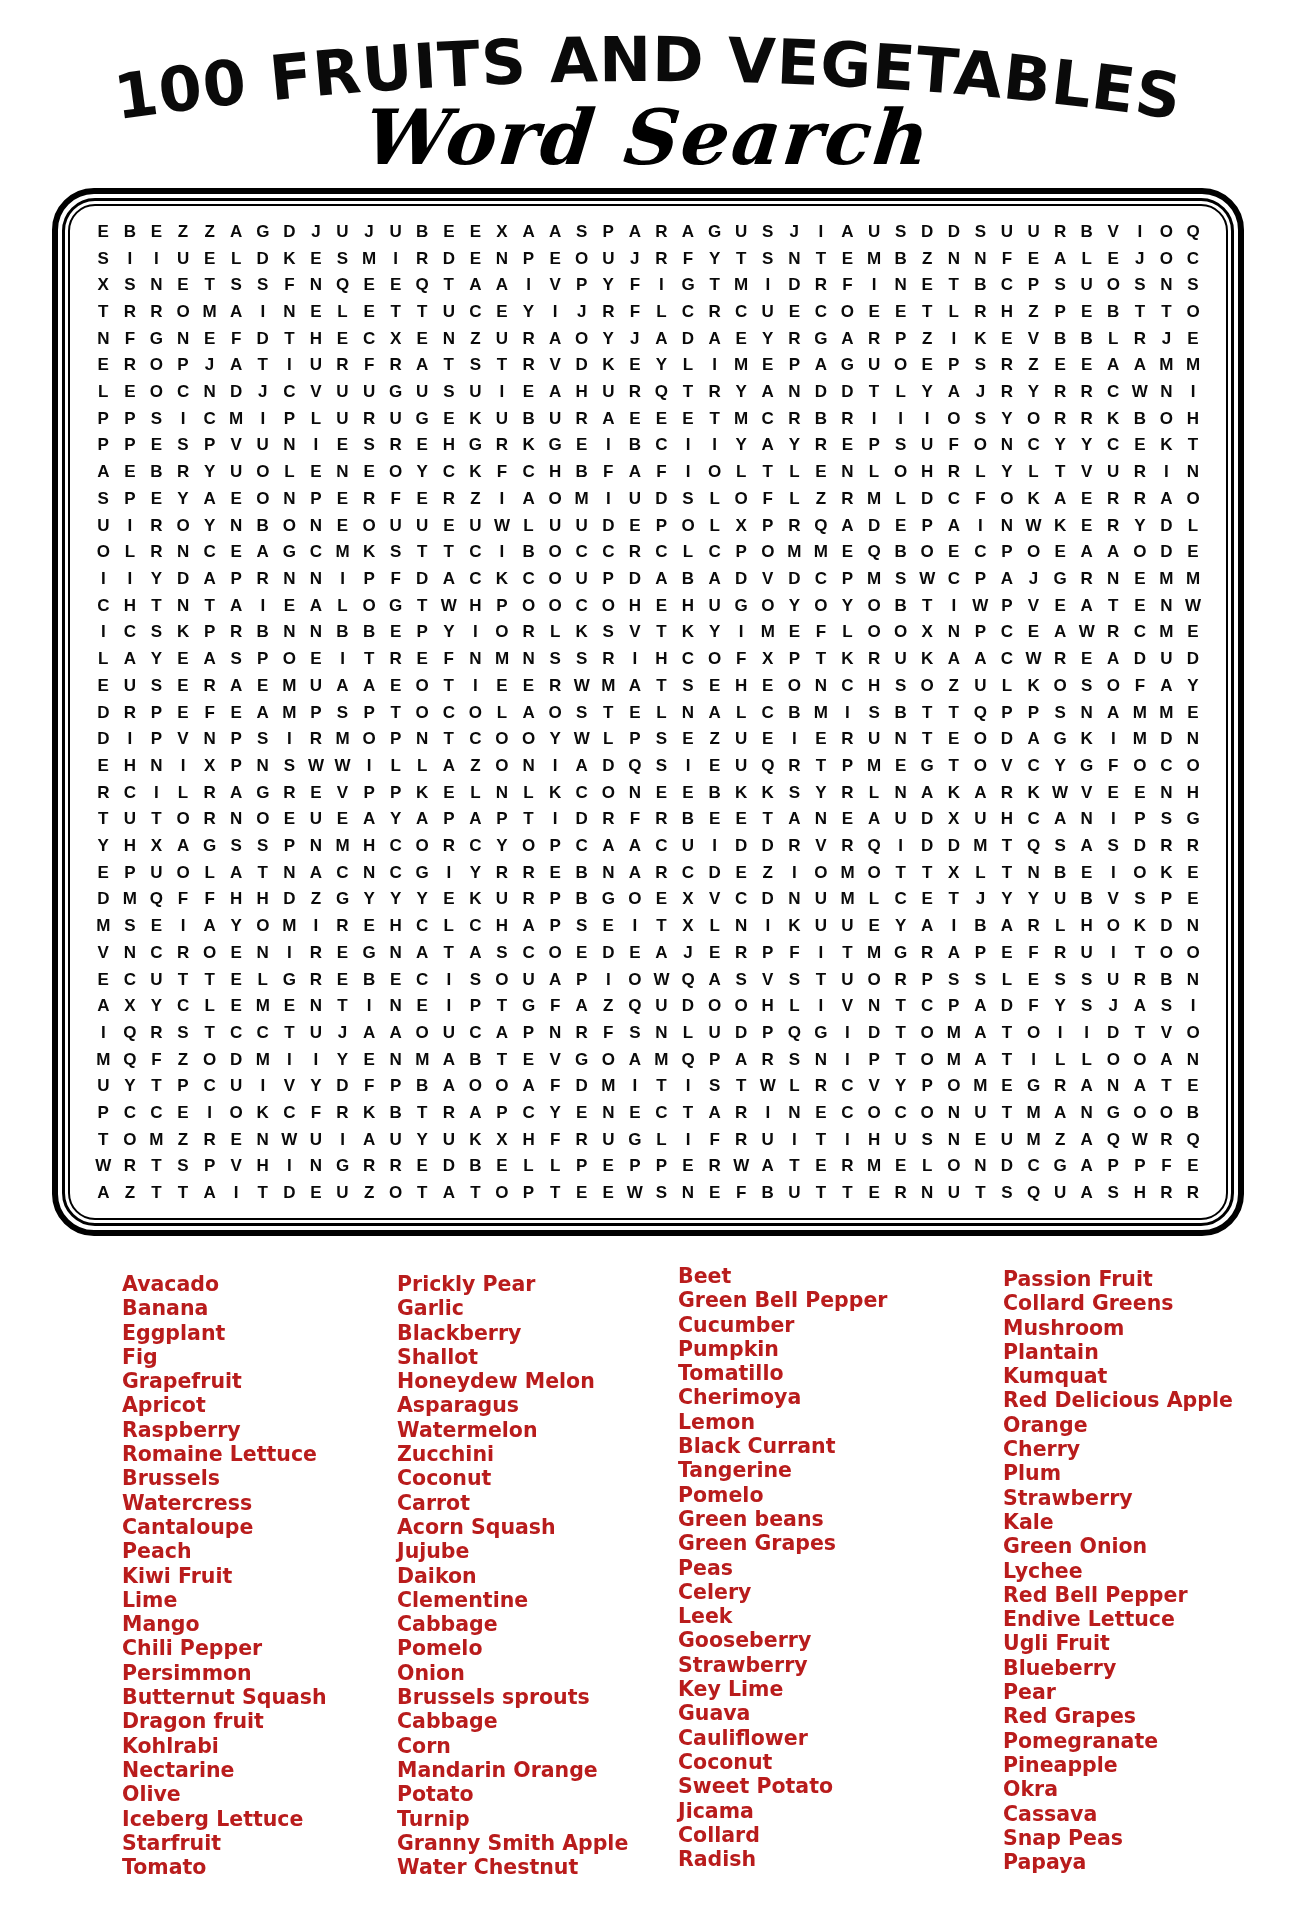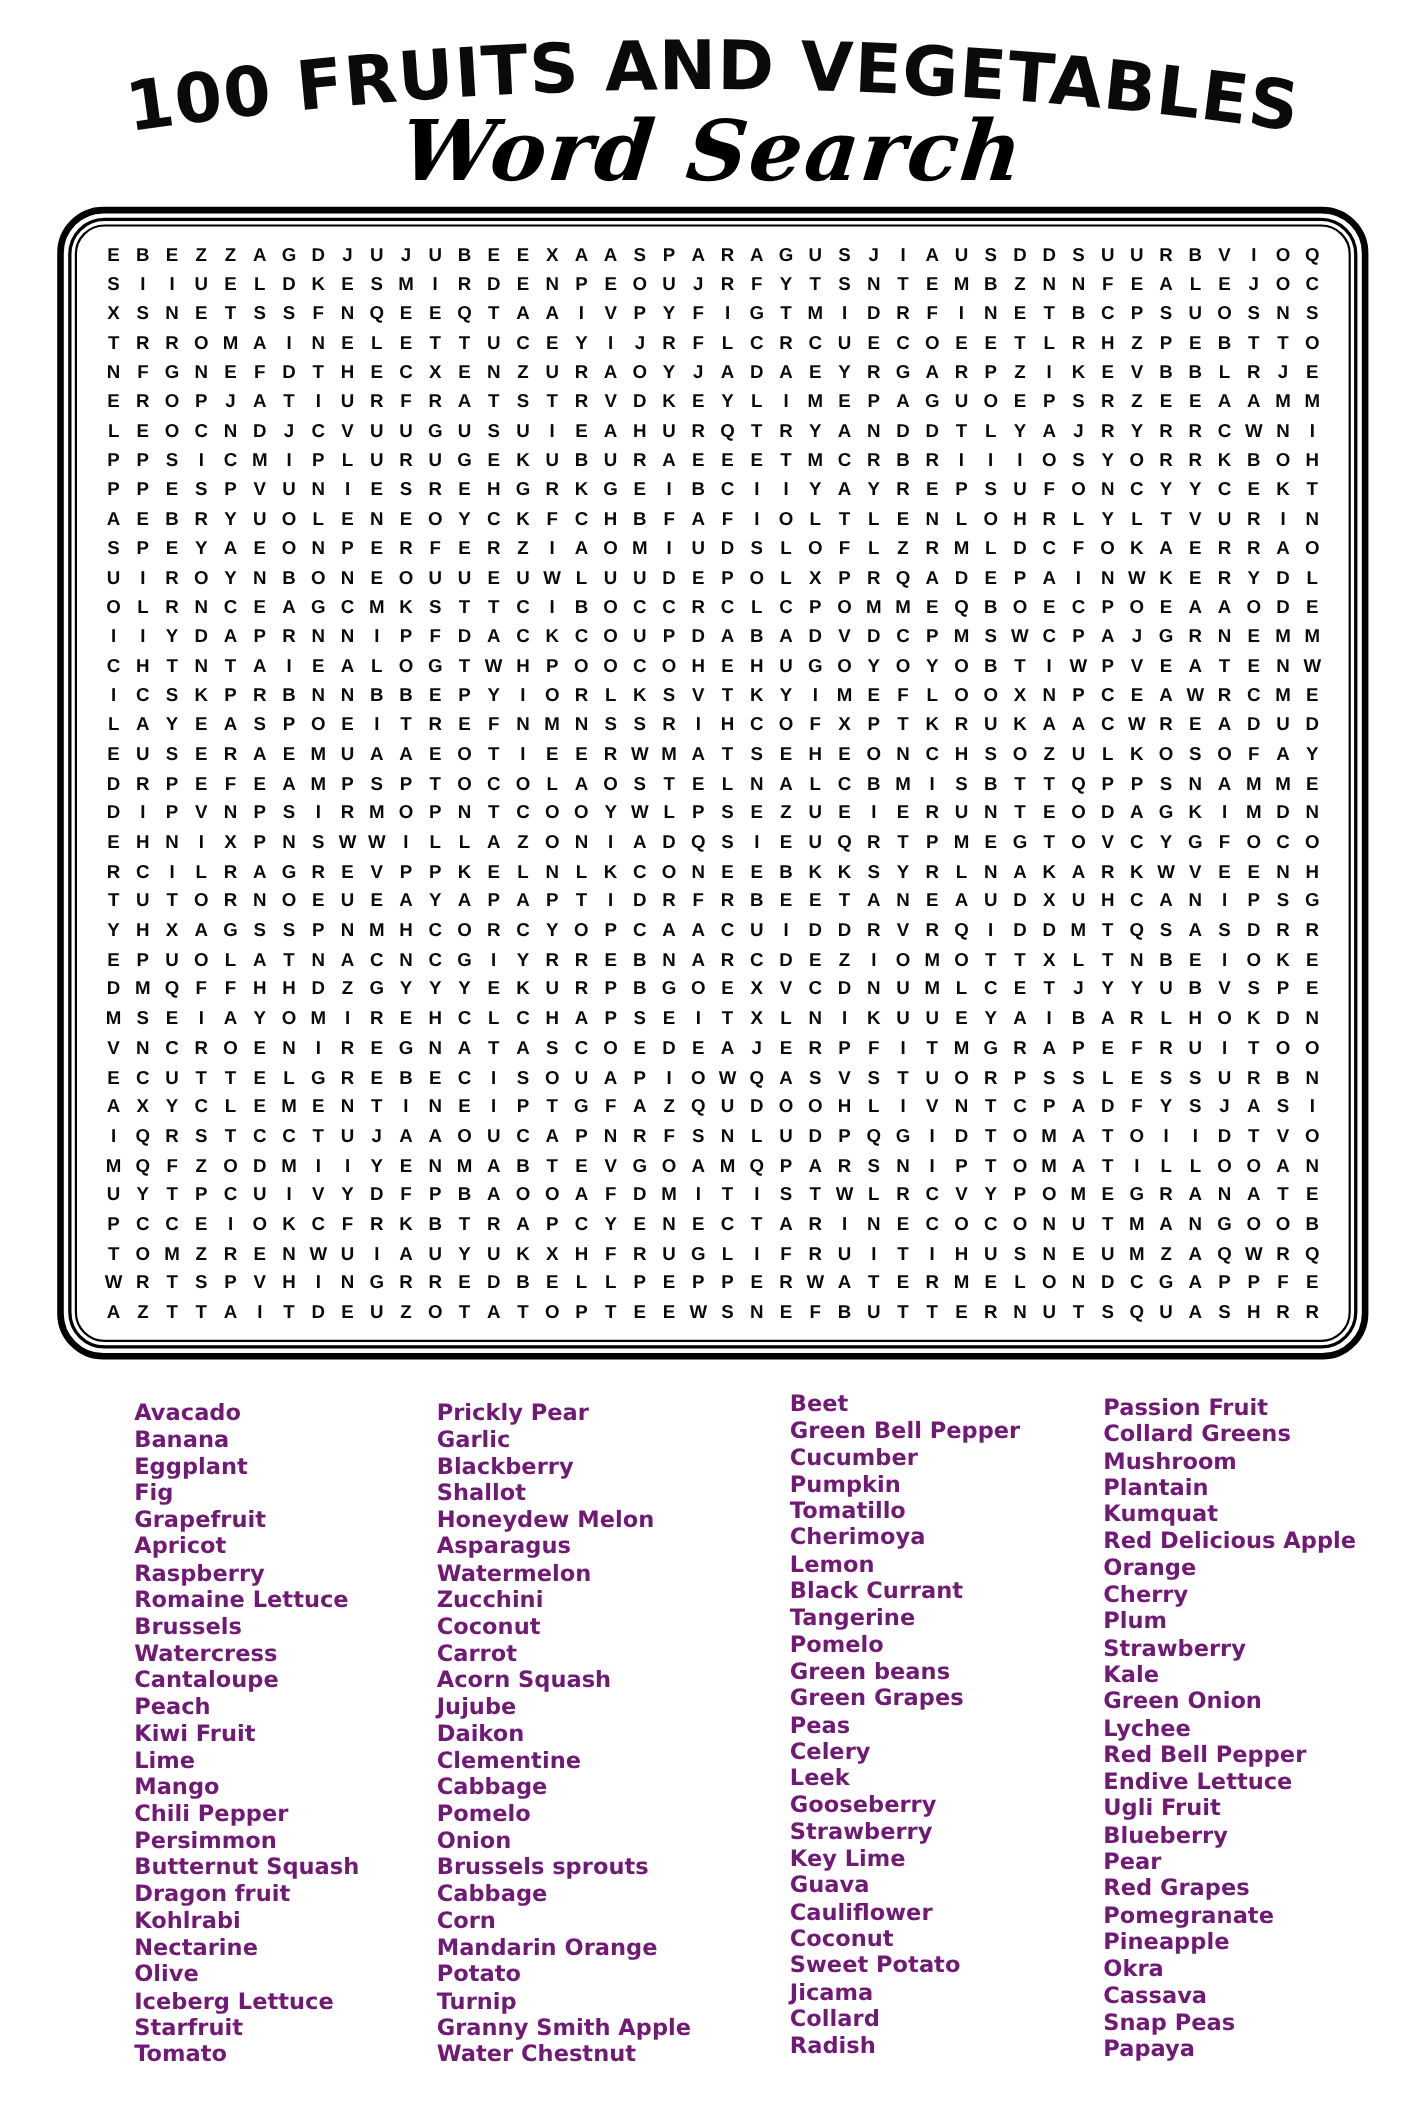--- a/index.html
+++ b/index.html
@@ -68,26 +68,26 @@
   }
 
   
   .words { position: absolute; left: 0; top: 1272px; width: 1296px; height: 630px; }
   .word-col {
     position: absolute; top: 0;
     font-family: "DejaVu Sans", sans-serif;
     font-weight: bold;
     font-size: 20.5px;
     line-height: 24.3px;
-    color: #701a75;
+    color: #b91c1c;
     white-space: nowrap;
   }
   .word-col-1 { left: 122px; }
   .word-col-2 { left: 397px; }
-  .word-col-3 { left: 718px; top: -8px; }
+  .word-col-3 { left: 678px; top: -8px; }
   .word-col-4 { left: 1003px; top: -5px; }
 </style>
 </head>
 <body>
 
 <div class="page">
 
   <header>
     <svg class="arc-svg" viewBox="0 0 1296 124" aria-hidden="false">
       <defs>

